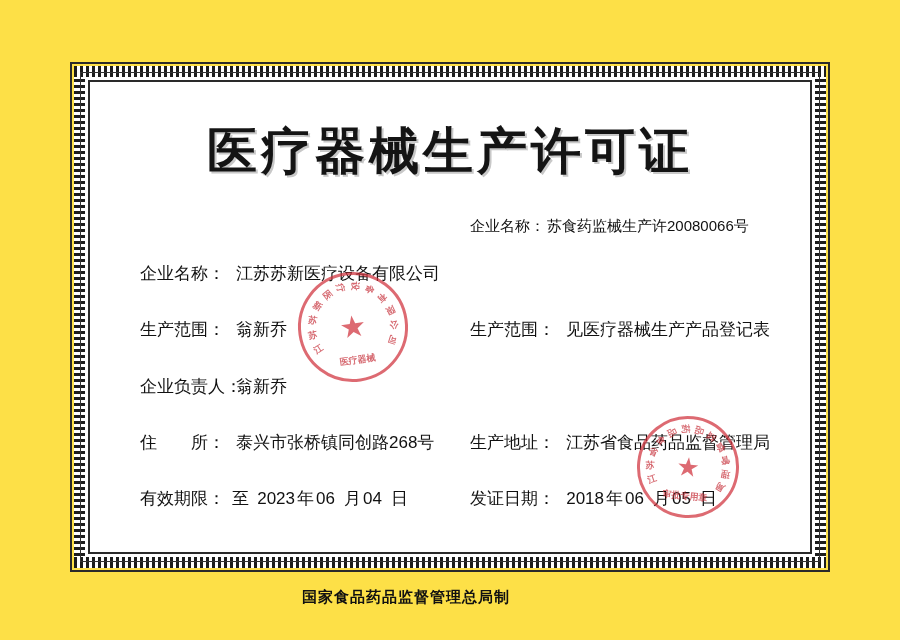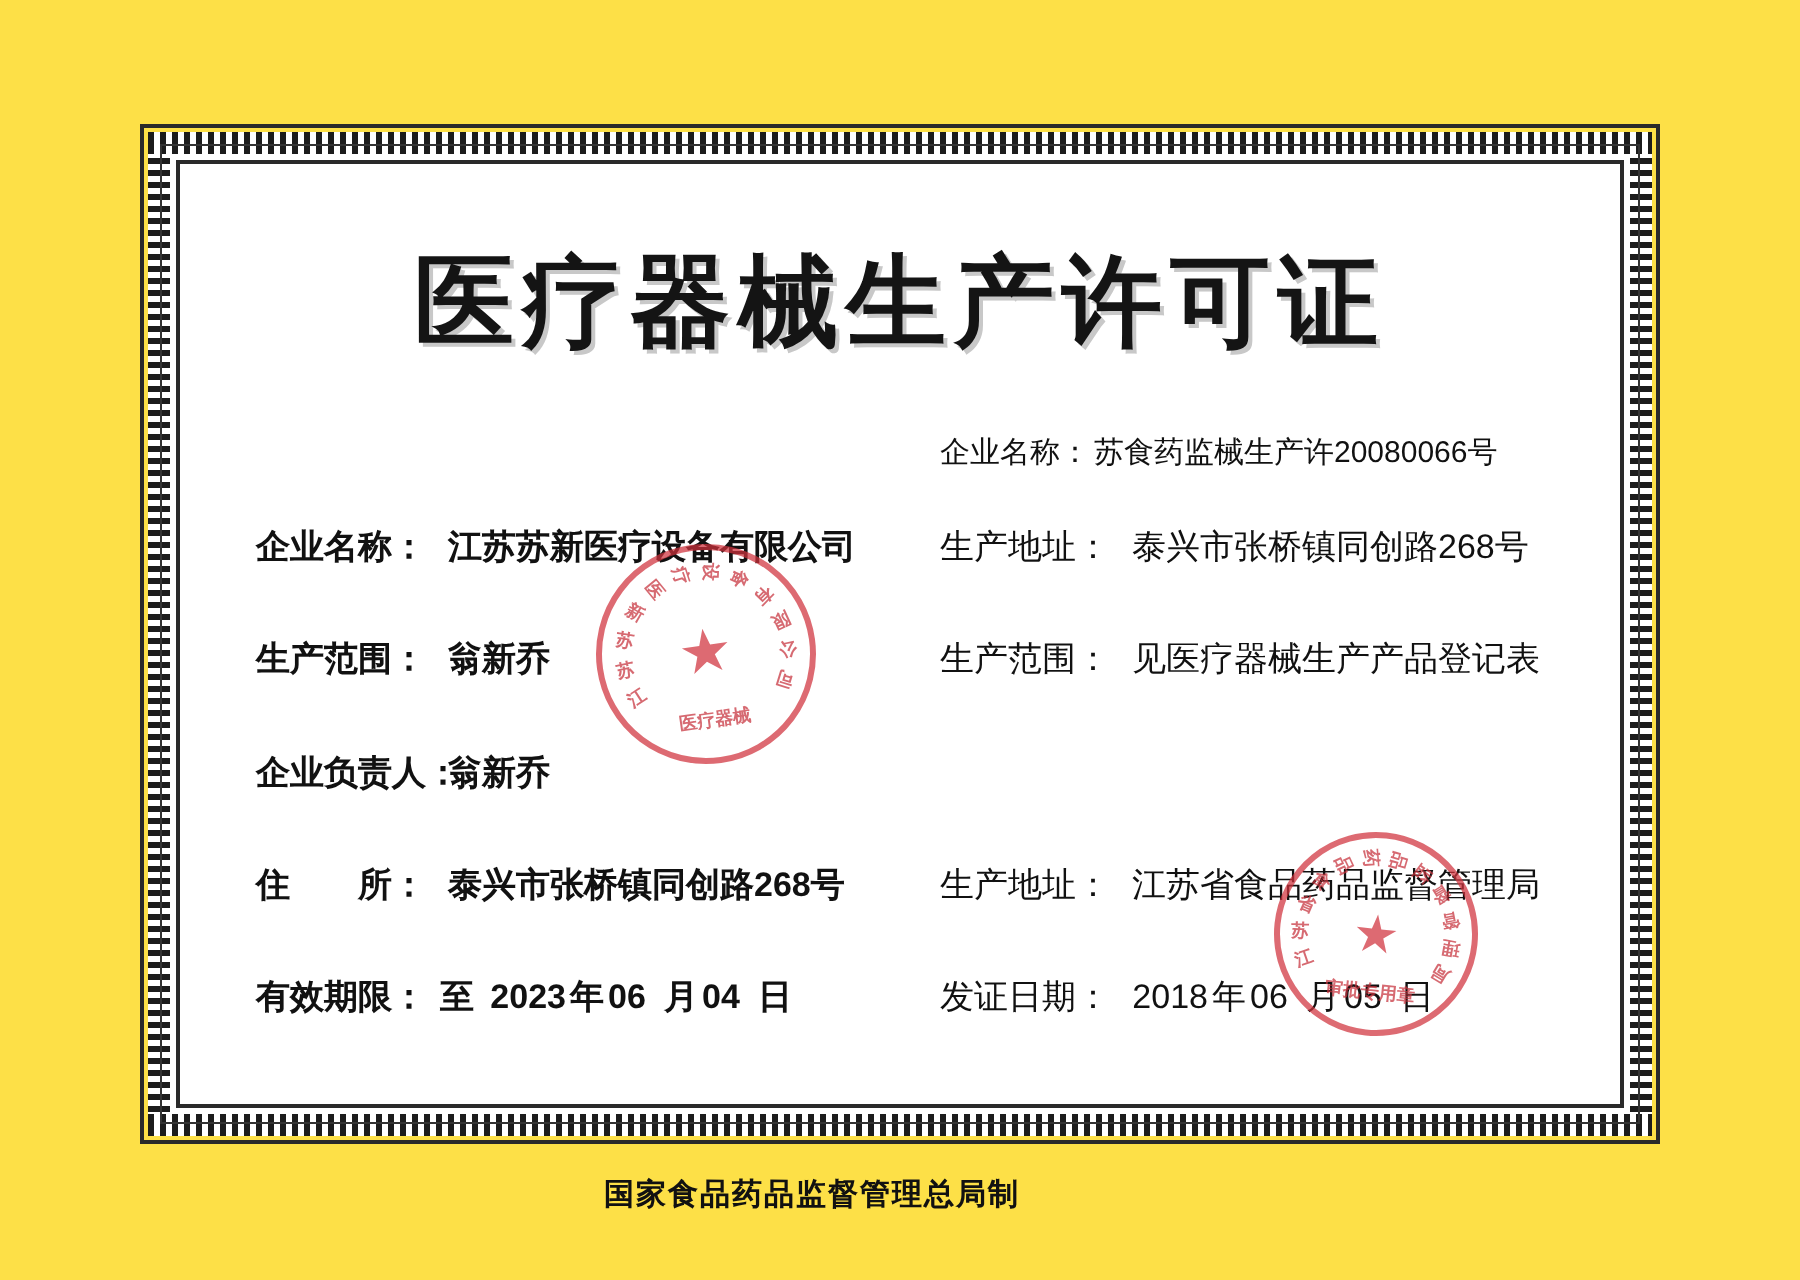--- a/index.html
+++ b/index.html
@@ -104,21 +104,21 @@
   .field .label {
     display: inline-block;
     text-align: justify;
     color: #111;
   }
   .field .value {
     display: inline-block;
     margin-left: 6px;
   }
 
-  .left-col { left: 128px; font-weight: bold; }
+  .left-col { left: 140px; }
   .right-col { left: 470px; }
 
   .label-w {
     width: 90px;
     display: inline-block;
   }
 
   .row1 { top: 262px; }
   .row2 { top: 318px; }
   .row3 { top: 375px; }
@@ -234,23 +234,20 @@
   </div>
 
   <div class="field left-col row4">
     <span class="label label-w">住　　所：</span><span class="value">泰兴市张桥镇同创路268号</span>
   </div>
 
   <div class="field left-col row5 date-line">
     <span class="label label-w">有效期限：</span><span class="seg">至</span><span class="num">2023</span><span class="seg">年</span><span class="num2">06</span><span class="seg">月</span><span class="num2">04</span><span class="seg">日</span>
   </div>
 
-  <div class="field right-col row1">
-    <span class="label label-w">生产地址：</span><span class="value">泰兴市张桥镇同创路268号</span>
-  </div>
 
   <div class="field right-col row2">
     <span class="label label-w">生产范围：</span><span class="value">见医疗器械生产产品登记表</span>
   </div>
 
   <div class="field right-col row4">
     <span class="label label-w">生产地址：</span><span class="value">江苏省食品药品监督管理局</span>
   </div>
 
   <div class="field right-col row5 date-line">

